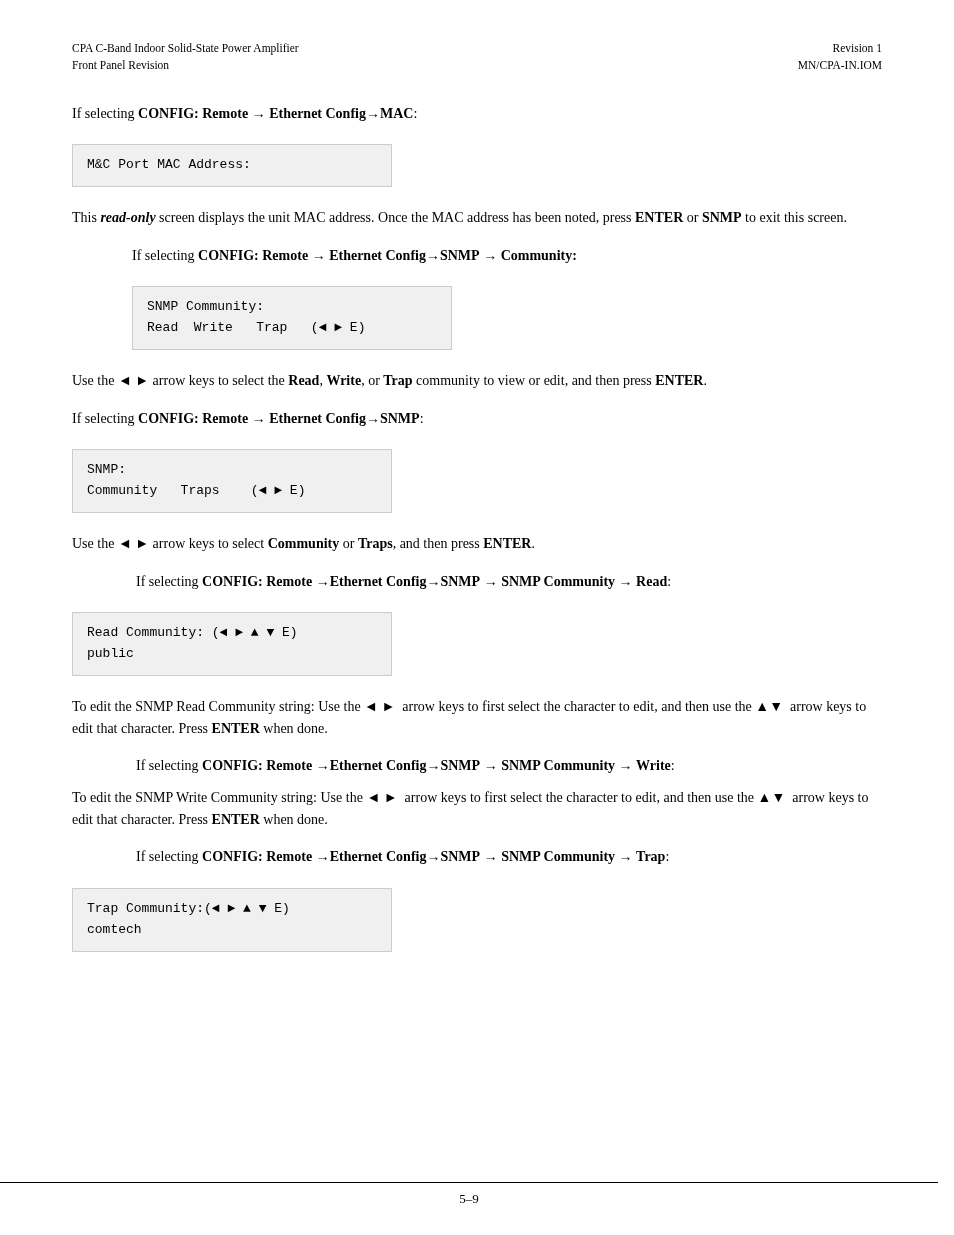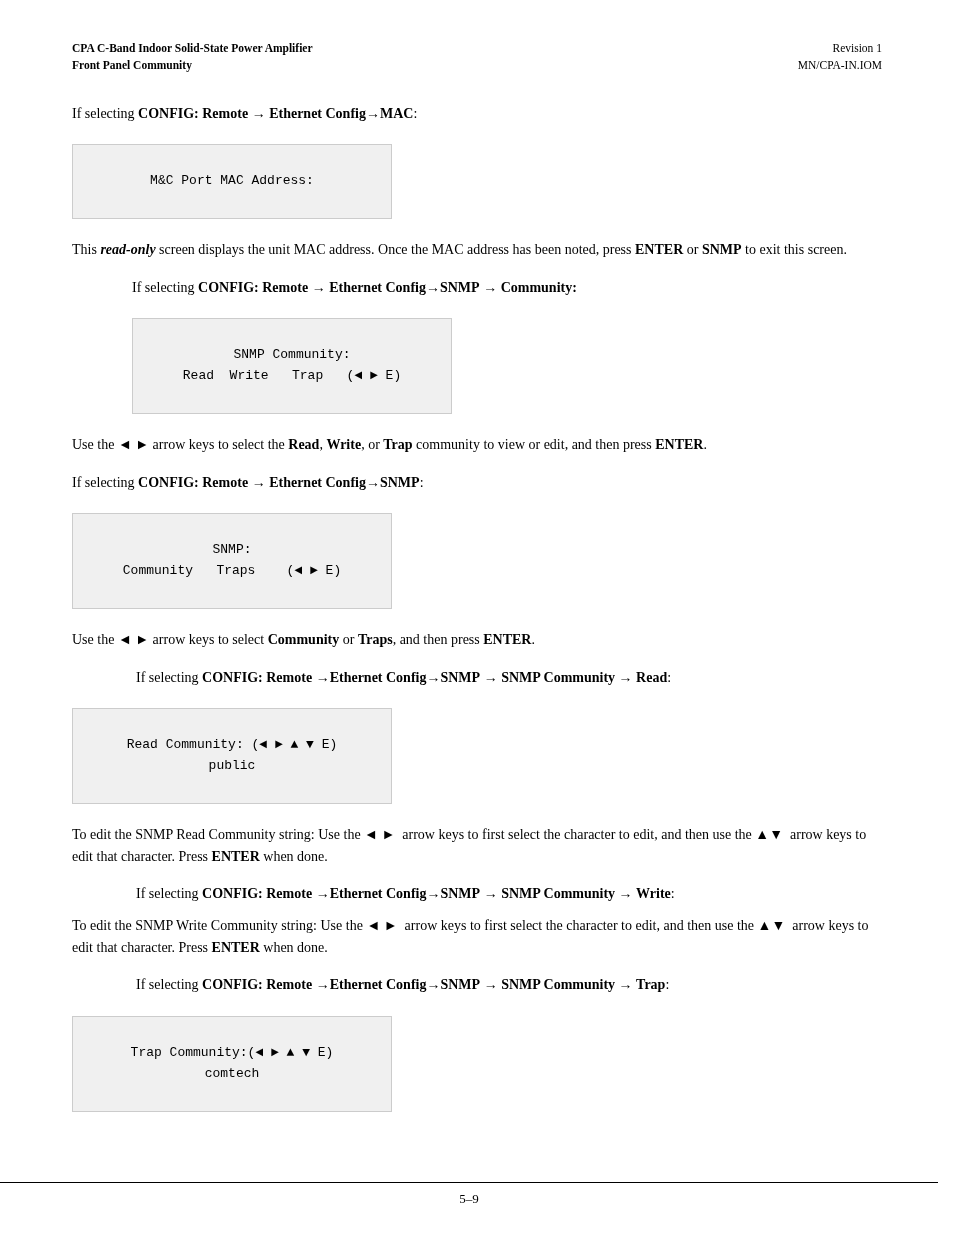--- a/index.html
+++ b/index.html
@@ -17,35 +17,34 @@
       min-height: 1235px;
       padding: 40px 72px 60px 72px;
       position: relative;
     }
     .header {
       display: flex;
       justify-content: space-between;
       margin-bottom: 28px;
       font-size: 11.5px;
     }
-    .header-left { line-height: 1.5; font-weight: bold; }
+    .header-left { line-height: 1.5; }
     .header-right { text-align: right; line-height: 1.5; }
     .content { font-size: 14px; line-height: 1.55; }
     .section { margin-bottom: 16px; }
     .code-block {
       font-family: 'Courier New', Courier, monospace;
       font-size: 13px;
       background: #f0f0f0;
       border: 1px solid #ccc;
-      padding: 26px 14px;
+      padding: 10px 14px;
       margin: 10px 0 10px 0;
       display: inline-block;
       min-width: 320px;
       line-height: 1.6;
-      text-align: center;
     }
     .code-block-wrap {
       margin: 10px 0;
     }
     .code-block-wrap.indent1 {
       margin-left: 60px;
     }
     .code-block-wrap.indent2 {
     }
     p { margin-bottom: 10px; }
@@ -65,21 +64,21 @@
     }
   </style>
 </head>
 <body>
 
 <div class="page">
 
   <div class="header">
     <div class="header-left">
       <div>CPA C-Band Indoor Solid-State Power Amplifier</div>
-      <div>Front Panel Community</div>
+      <div>Front Panel Revision</div>
     </div>
     <div class="header-right">
       <div>Revision 1</div>
       <div>MN/CPA-IN.IOM</div>
     </div>
   </div>
 
   <div class="content">
 
     <div class="section">

